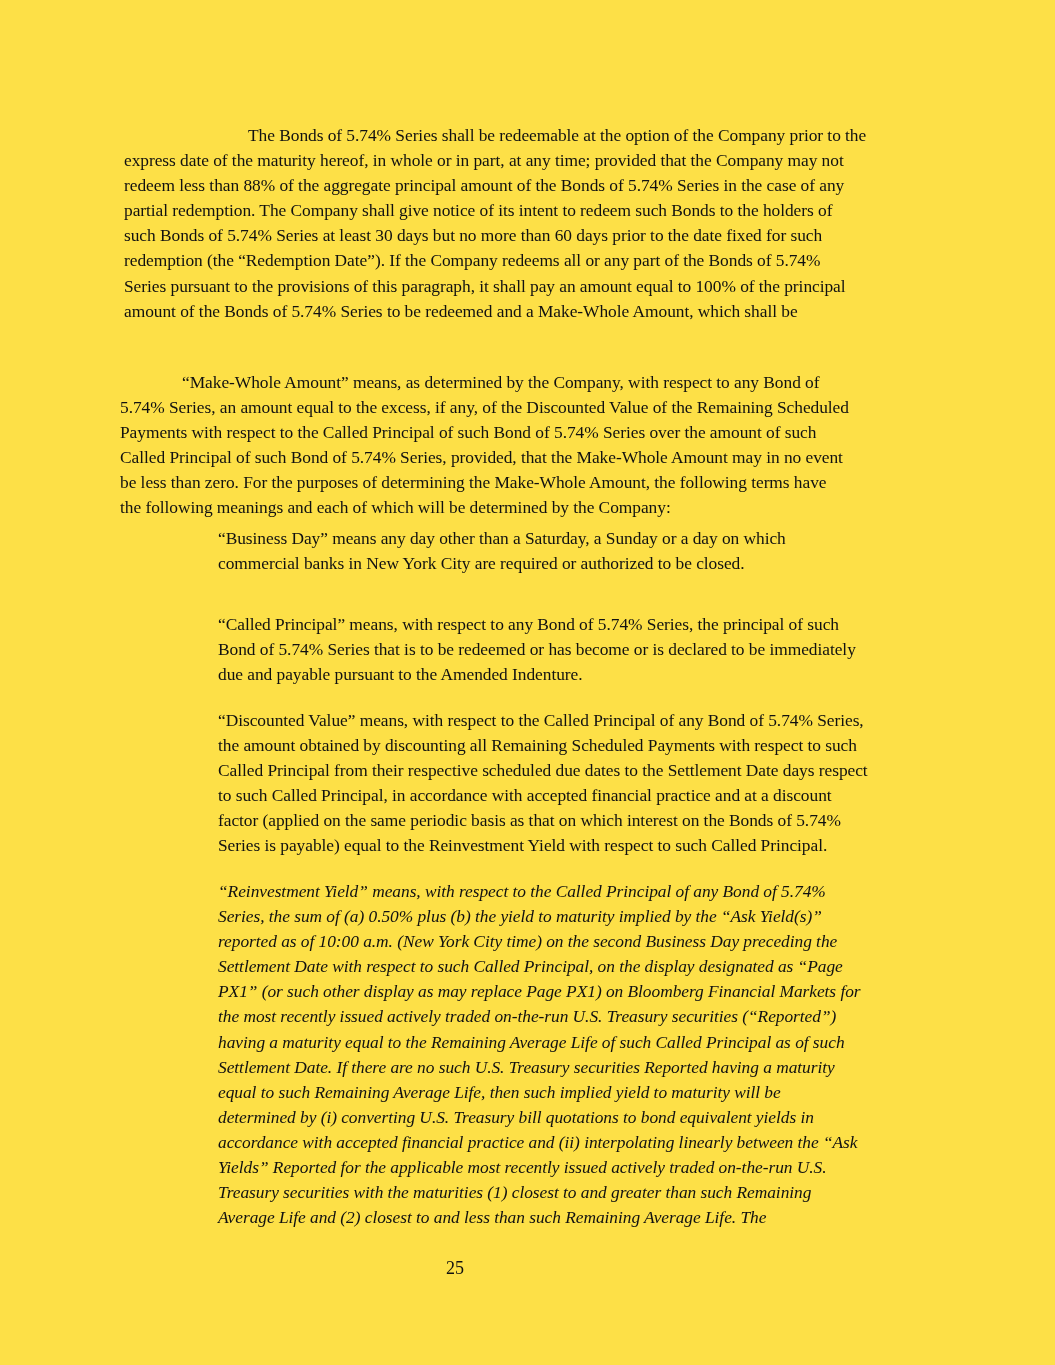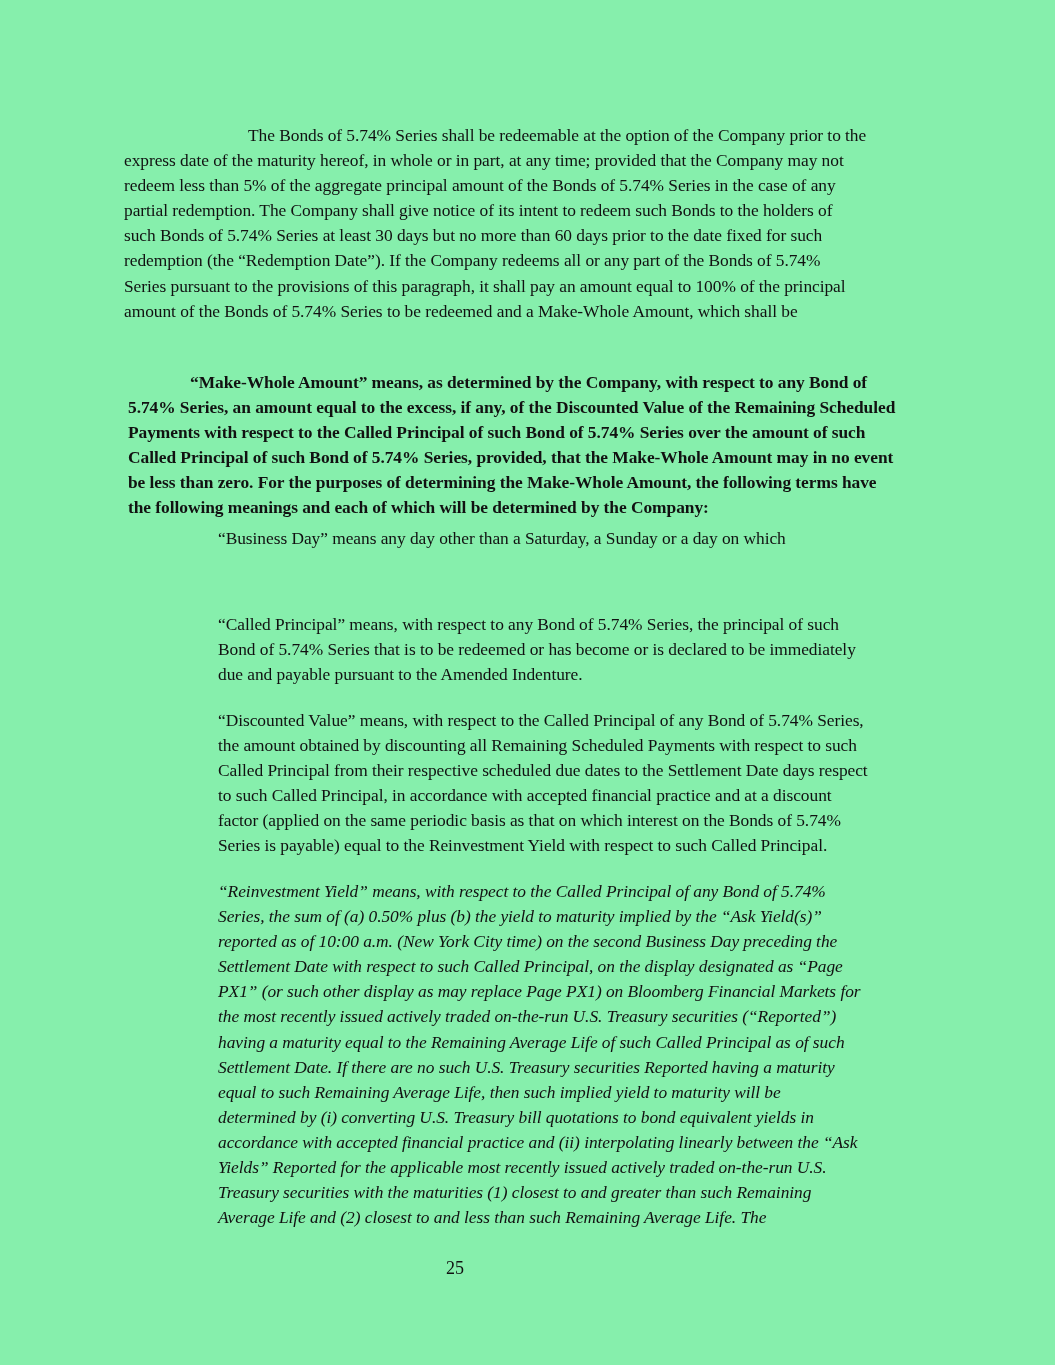--- a/index.html
+++ b/index.html
@@ -14,36 +14,36 @@
       overflow: hidden;
       font-family: "Liberation Serif", "DejaVu Serif", serif;
       color: #111111;
     }
     .page {
       position: absolute;
       left: 0;
       top: 0;
       width: 1055px;
       height: 1365px;
-      background: #86efac;
+      background: #fde047;
     }
     .para {
       position: absolute;
       font-size: 17.4px;
       line-height: 25.1px;
       white-space: nowrap;
       letter-spacing: -0.05px;
     }
     .para .line {
       display: block;
       height: 25.1px;
     }
     #p-redemption { left: 124px; top: 123px; }
     #p-redemption .line.first { padding-left: 124px; }
-    #p-makewhole { left: 128px; top: 370px; font-weight: bold; }
+    #p-makewhole { left: 120px; top: 370px; }
     #p-makewhole .line.first { padding-left: 62px; }
     .def { left: 218px; }
     #d-business { top: 514px; margin-top: 12px; }
     #d-called { top: 612px; }
     #d-discounted { top: 708px; }
     #d-reinvest { top: 879px; font-style: italic; }
     .page-number {
       position: absolute;
       left: 0;
       width: 910px;
@@ -54,39 +54,40 @@
     }
   </style>
 </head>
 <body>
 
 <div class="page">
 
   <div class="para" id="p-redemption">
     <span class="line first">The Bonds of 5.74% Series shall be redeemable at the option of the Company prior to the</span>
     <span class="line">express date of the maturity hereof, in whole or in part, at any time; provided that the Company may not</span>
-    <span class="line">redeem less than 5% of the aggregate principal amount of the Bonds of 5.74% Series in the case of any</span>
+    <span class="line">redeem less than 88% of the aggregate principal amount of the Bonds of 5.74% Series in the case of any</span>
     <span class="line">partial redemption. The Company shall give notice of its intent to redeem such Bonds to the holders of</span>
     <span class="line">such Bonds of 5.74% Series at least 30 days but no more than 60 days prior to the date fixed for such</span>
     <span class="line">redemption (the “Redemption Date”). If the Company redeems all or any part of the Bonds of 5.74%</span>
     <span class="line">Series pursuant to the provisions of this paragraph, it shall pay an amount equal to 100% of the principal</span>
     <span class="line">amount of the Bonds of 5.74% Series to be redeemed and a Make-Whole Amount, which shall be</span>
   </div>
 
   <div class="para" id="p-makewhole">
     <span class="line first">“Make-Whole Amount” means, as determined by the Company, with respect to any Bond of</span>
     <span class="line">5.74% Series, an amount equal to the excess, if any, of the Discounted Value of the Remaining Scheduled</span>
     <span class="line">Payments with respect to the Called Principal of such Bond of 5.74% Series over the amount of such</span>
     <span class="line">Called Principal of such Bond of 5.74% Series, provided, that the Make-Whole Amount may in no event</span>
     <span class="line">be less than zero.  For the purposes of determining the Make-Whole Amount, the following terms have</span>
     <span class="line">the following meanings and each of which will be determined by the Company:</span>
   </div>
 
   <div class="para def" id="d-business">
     <span class="line">“Business Day” means any day other than a Saturday, a Sunday or a day on which</span>
+    <span class="line">commercial banks in New York City are required or authorized to be closed.</span>
   </div>
 
   <div class="para def" id="d-called">
     <span class="line">“Called Principal” means, with respect to any Bond of 5.74% Series, the principal of such</span>
     <span class="line">Bond of 5.74% Series that is to be redeemed or has become or is declared to be immediately</span>
     <span class="line">due and payable pursuant to the Amended Indenture.</span>
   </div>
 
   <div class="para def" id="d-discounted">
     <span class="line">“Discounted Value” means, with respect to the Called Principal of any Bond of 5.74% Series,</span>

